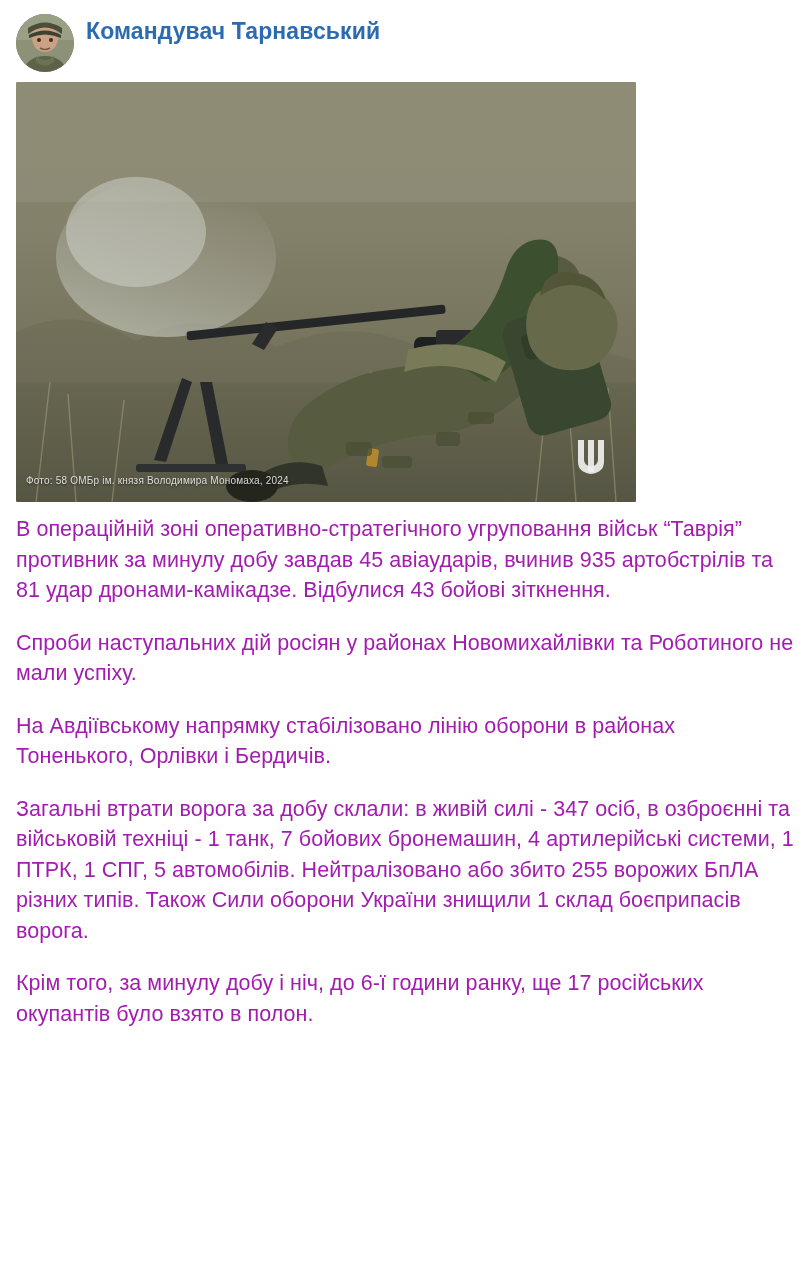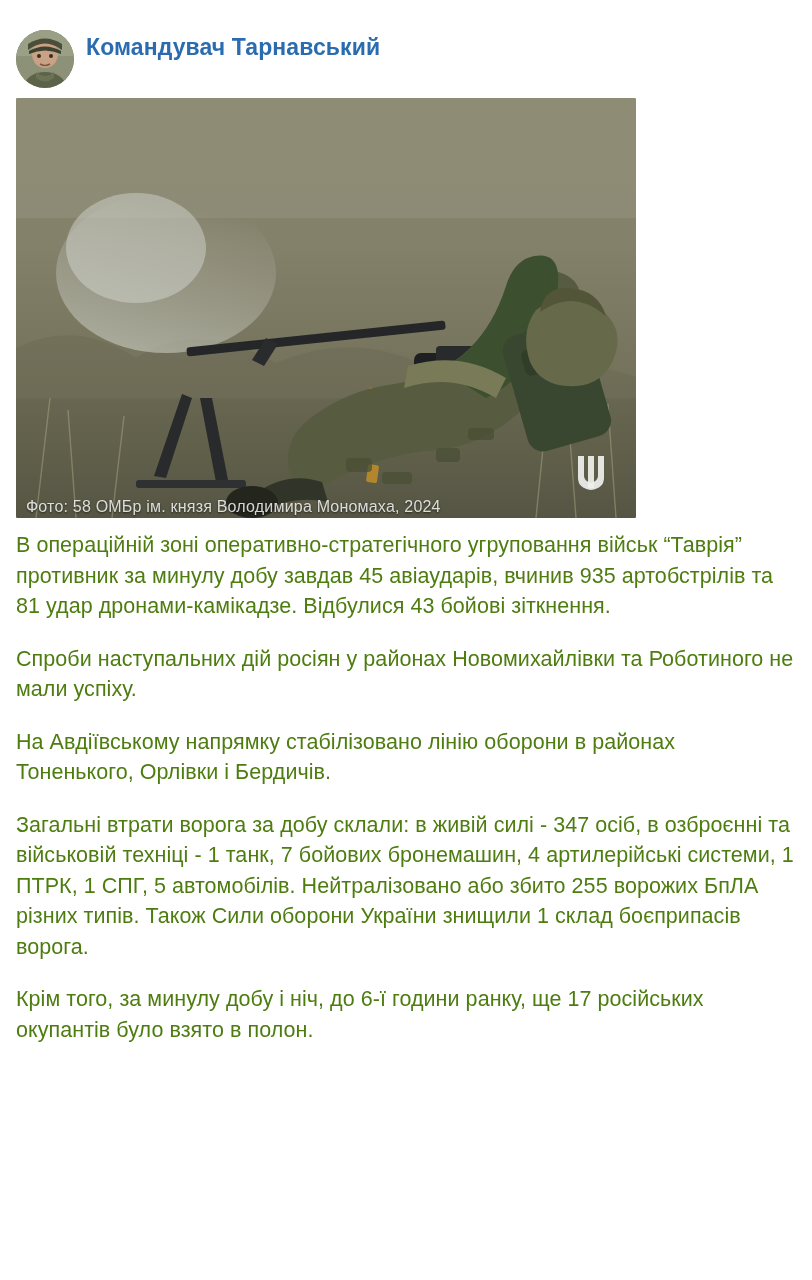--- a/index.html
+++ b/index.html
@@ -11,21 +11,20 @@
   body {
     width: 812px;
     min-height: 1280px;
     font-family: "Liberation Sans", sans-serif;
     color: #000000;
   }
   .post {
     width: 812px;
     padding: 14px 16px 10px 16px;
     background: #ffffff;
-    margin-top: 16px;
   }
   .post-header {
     display: flex;
     align-items: flex-start;
     gap: 12px;
   }
   .avatar {
     width: 58px;
     height: 58px;
     flex: 0 0 58px;
@@ -54,40 +53,40 @@
     height: 420px;
     position: relative;
     overflow: hidden;
     background: #7b7a6a;
     border-radius: 2px;
   }
   .media svg { display: block; width: 100%; height: 100%; }
   .photo-credit {
     position: absolute;
     left: 10px;
-    bottom: 2px;
-    font-size: 16px;
+    bottom: 16px;
+    font-size: 10px;
     color: rgba(255,255,255,0.82);
     letter-spacing: 0.2px;
     text-shadow: 0 1px 2px rgba(0,0,0,0.6);
     white-space: nowrap;
   }
   .watermark {
     position: absolute;
     right: 22px;
     bottom: 22px;
     width: 46px;
     height: 46px;
     opacity: 0.9;
   }
   .post-text {
     margin-top: 12px;
     font-size: 21.5px;
     line-height: 1.42;
-    color: #4d7c0f;
+    color: #a21caf;
     letter-spacing: 0.05px;
   }
   .post-text p {
     margin: 0 0 22px 0;
   }
   .post-text p:last-child {
     margin-bottom: 0;
   }
 </style>
 </head>

